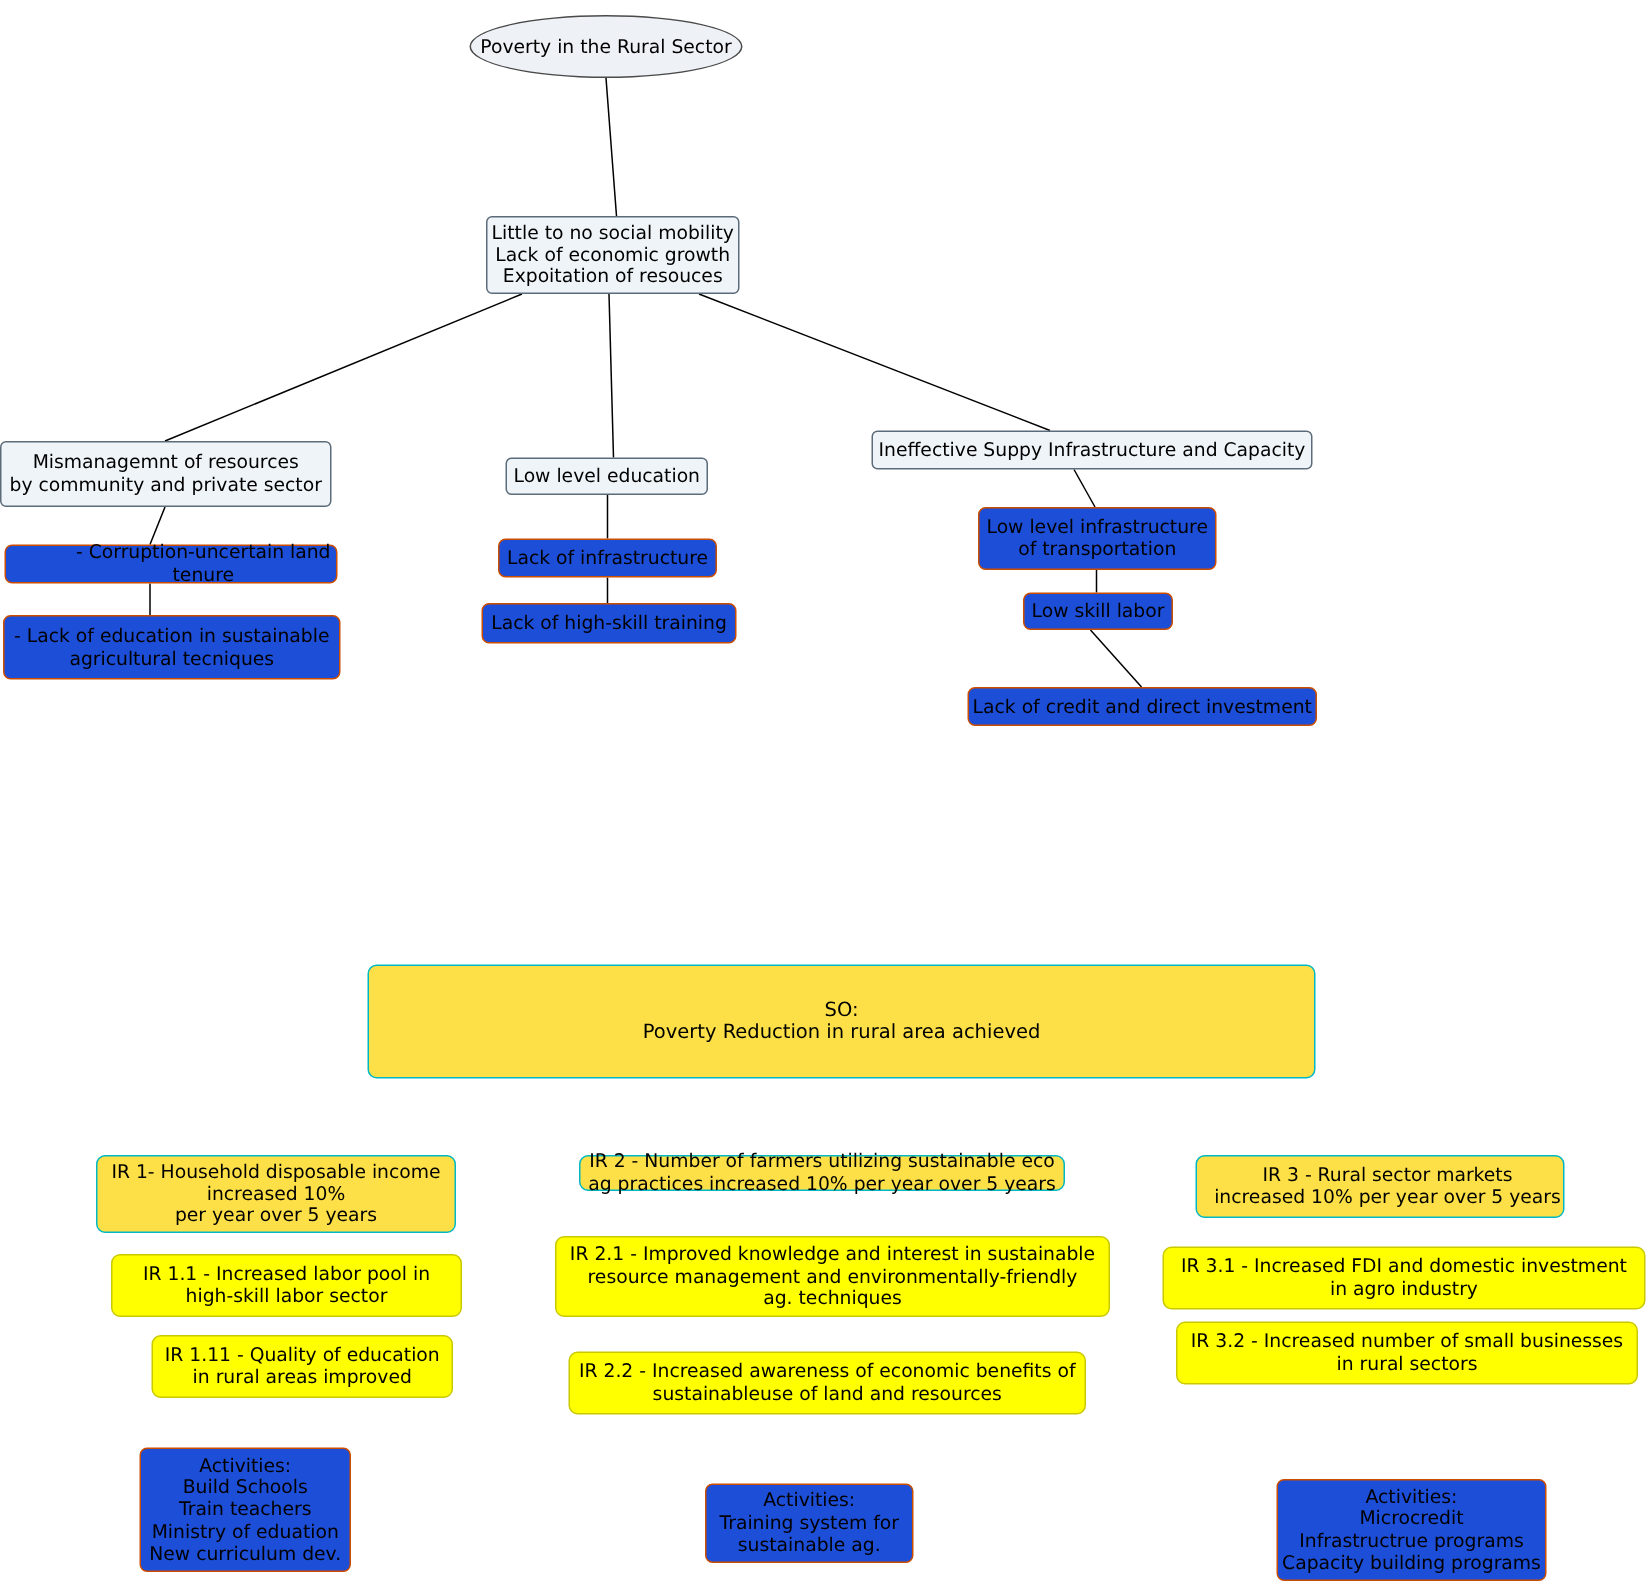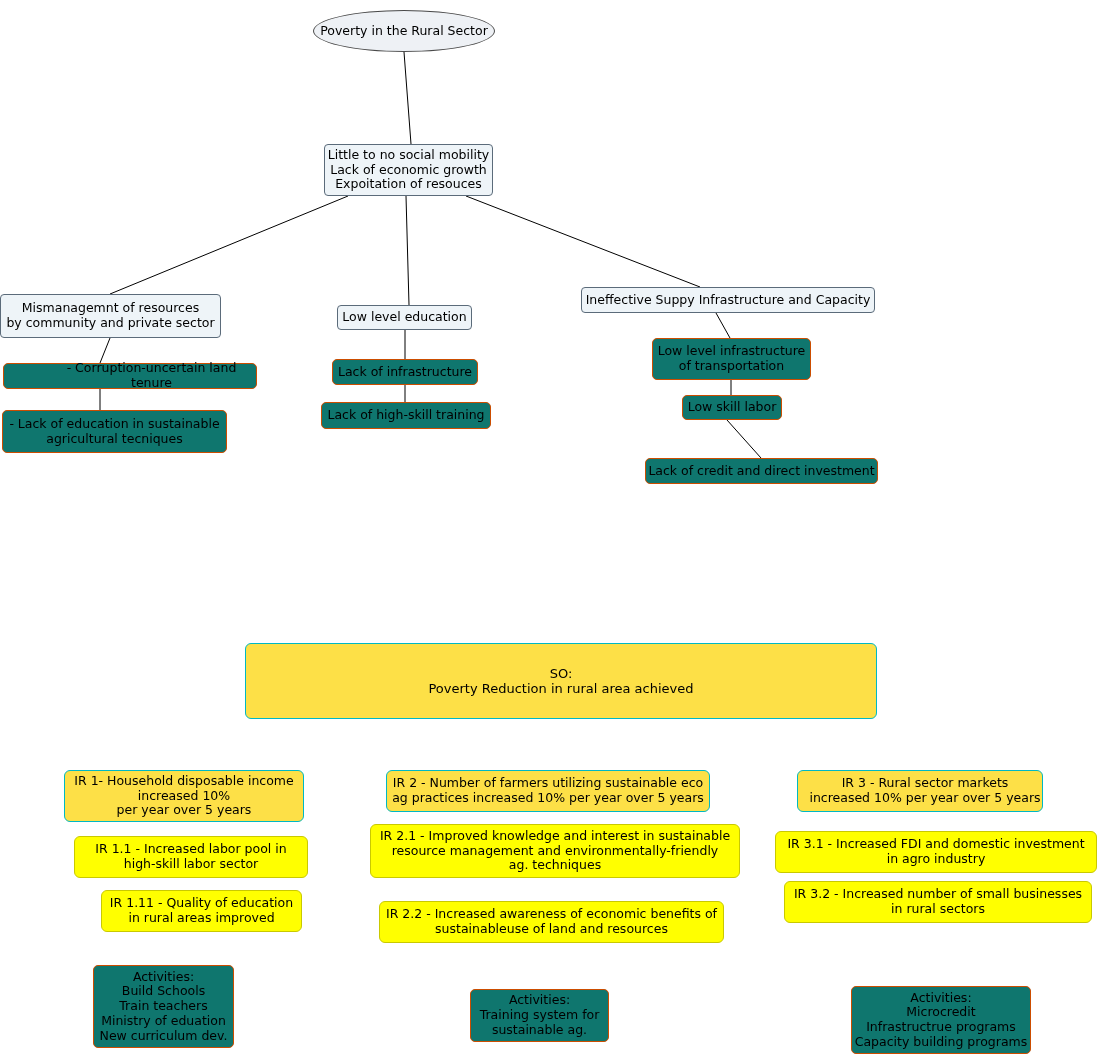--- a/index.html
+++ b/index.html
@@ -45,21 +45,21 @@
     font-size: 12.5px;
   }
   .boxblue {
     border: 1px solid #5b6b7a;
     background: #eef4f8;
     border-radius: 4px;
     font-size: 12.5px;
   }
   .orange {
     border: 1px solid #cc4d00;
-    background: #0f766e;
+    background: #1d4ed8;
     border-radius: 5px;
     font-size: 12.5px;
   }
   .cyan {
     border: 1px solid #00b8c4;
     background: #fde047;
     border-radius: 6px;
     font-size: 12.5px;
   }
   .yellow {
@@ -90,21 +90,21 @@
       <line x1="727" y1="420" x2="761" y2="458" stroke="#000000" stroke-width="1"></line>
     </svg>
 <div class="node ellipse" style="left: 313px; top: 10px; width: 182px; height: 42px;"><span>Poverty in the Rural Sector</span></div>
     <div class="node boxblue" style="left: 324px; top: 144px; width: 169px; height: 52px;"><span>Little to no social mobility
 Lack of economic growth
 Expoitation of resouces</span></div>
     <div class="node boxblue" style="left: 0px; top: 294px; width: 221px; height: 44px;"><span>Mismanagemnt of resources
 by community and private sector</span></div>
     <div class="node boxblue" style="left: 337px; top: 305px; width: 135px; height: 25px;"><span>Low level education</span></div>
     <div class="node boxblue" style="left: 581px; top: 287px; width: 294px; height: 26px;"><span>Ineffective Suppy Infrastructure and Capacity</span></div>
-    <div class="node orange" style="left: 3px; top: 363px; width: 254px; height: 26px; padding-left: 43px;"><span>- Corruption-uncertain land tenure</span></div>
+    <div class="node orange" style="left: 3px; top: 363px; width: 222px; height: 26px; padding-left: 43px;"><span>- Corruption-uncertain land tenure</span></div>
     <div class="node orange" style="left: 2px; top: 410px; width: 225px; height: 43px; justify-content: center;"><span>- Lack of education in sustainable
 agricultural tecniques</span></div>
     <div class="node orange" style="left: 332px; top: 359px; width: 146px; height: 26px;"><span>Lack of infrastructure</span></div>
     <div class="node orange" style="left: 321px; top: 402px; width: 170px; height: 27px;"><span>Lack of high-skill training</span></div>
     <div class="node orange" style="left: 652px; top: 338px; width: 159px; height: 42px;"><span>Low level infrastructure
 of transportation</span></div>
     <div class="node orange" style="left: 682px; top: 395px; width: 100px; height: 25px; justify-content: center;"><span>Low skill labor</span></div>
     <div class="node orange" style="left: 645px; top: 458px; width: 233px; height: 26px;"><span>Lack of credit and direct investment</span></div>
     <div class="node cyan so" style="left: 245px; top: 643px; width: 632px; height: 76px;"><span>SO:
 Poverty Reduction in rural area achieved</span></div>
@@ -113,21 +113,21 @@
 per year over 5 years</span></div>
     <div class="node yellow" style="left: 74px; top: 836px; width: 234px; height: 42px;"><span>IR 1.1 - Increased labor pool in
 high-skill labor sector</span></div>
     <div class="node yellow" style="left: 101px; top: 890px; width: 201px; height: 42px;"><span>IR 1.11 - Quality of education
 in rural areas improved</span></div>
     <div class="node orange" style="left: 93px; top: 965px; width: 141px; height: 83px;"><span>Activities:
 Build Schools
 Train teachers
 Ministry of eduation
 New curriculum dev.</span></div>
-    <div class="node cyan" style="left: 386px; top: 770px; width: 324px; height: 42px;"><span>IR 2 - Number of farmers utilizing sustainable eco
+    <div class="node cyan" style="left: 386px; top: 770px; width: 324px; height: 24px;"><span>IR 2 - Number of farmers utilizing sustainable eco
 ag practices increased 10% per year over 5 years</span></div>
     <div class="node yellow" style="left: 370px; top: 824px; width: 370px; height: 54px;"><span>IR 2.1 - Improved knowledge and interest in sustainable
 resource management and environmentally-friendly
 ag. techniques</span></div>
     <div class="node yellow" style="left: 379px; top: 901px; width: 345px; height: 42px;"><span>IR 2.2 - Increased awareness of economic benefits of
 sustainableuse of land and resources</span></div>
     <div class="node orange" style="left: 470px; top: 989px; width: 139px; height: 53px;"><span>Activities:
 Training system for
 sustainable ag.</span></div>
     <div class="node cyan" style="left: 797px; top: 770px; width: 246px; height: 42px; padding-left: 10px;"><span>IR 3 -  Rural sector markets

